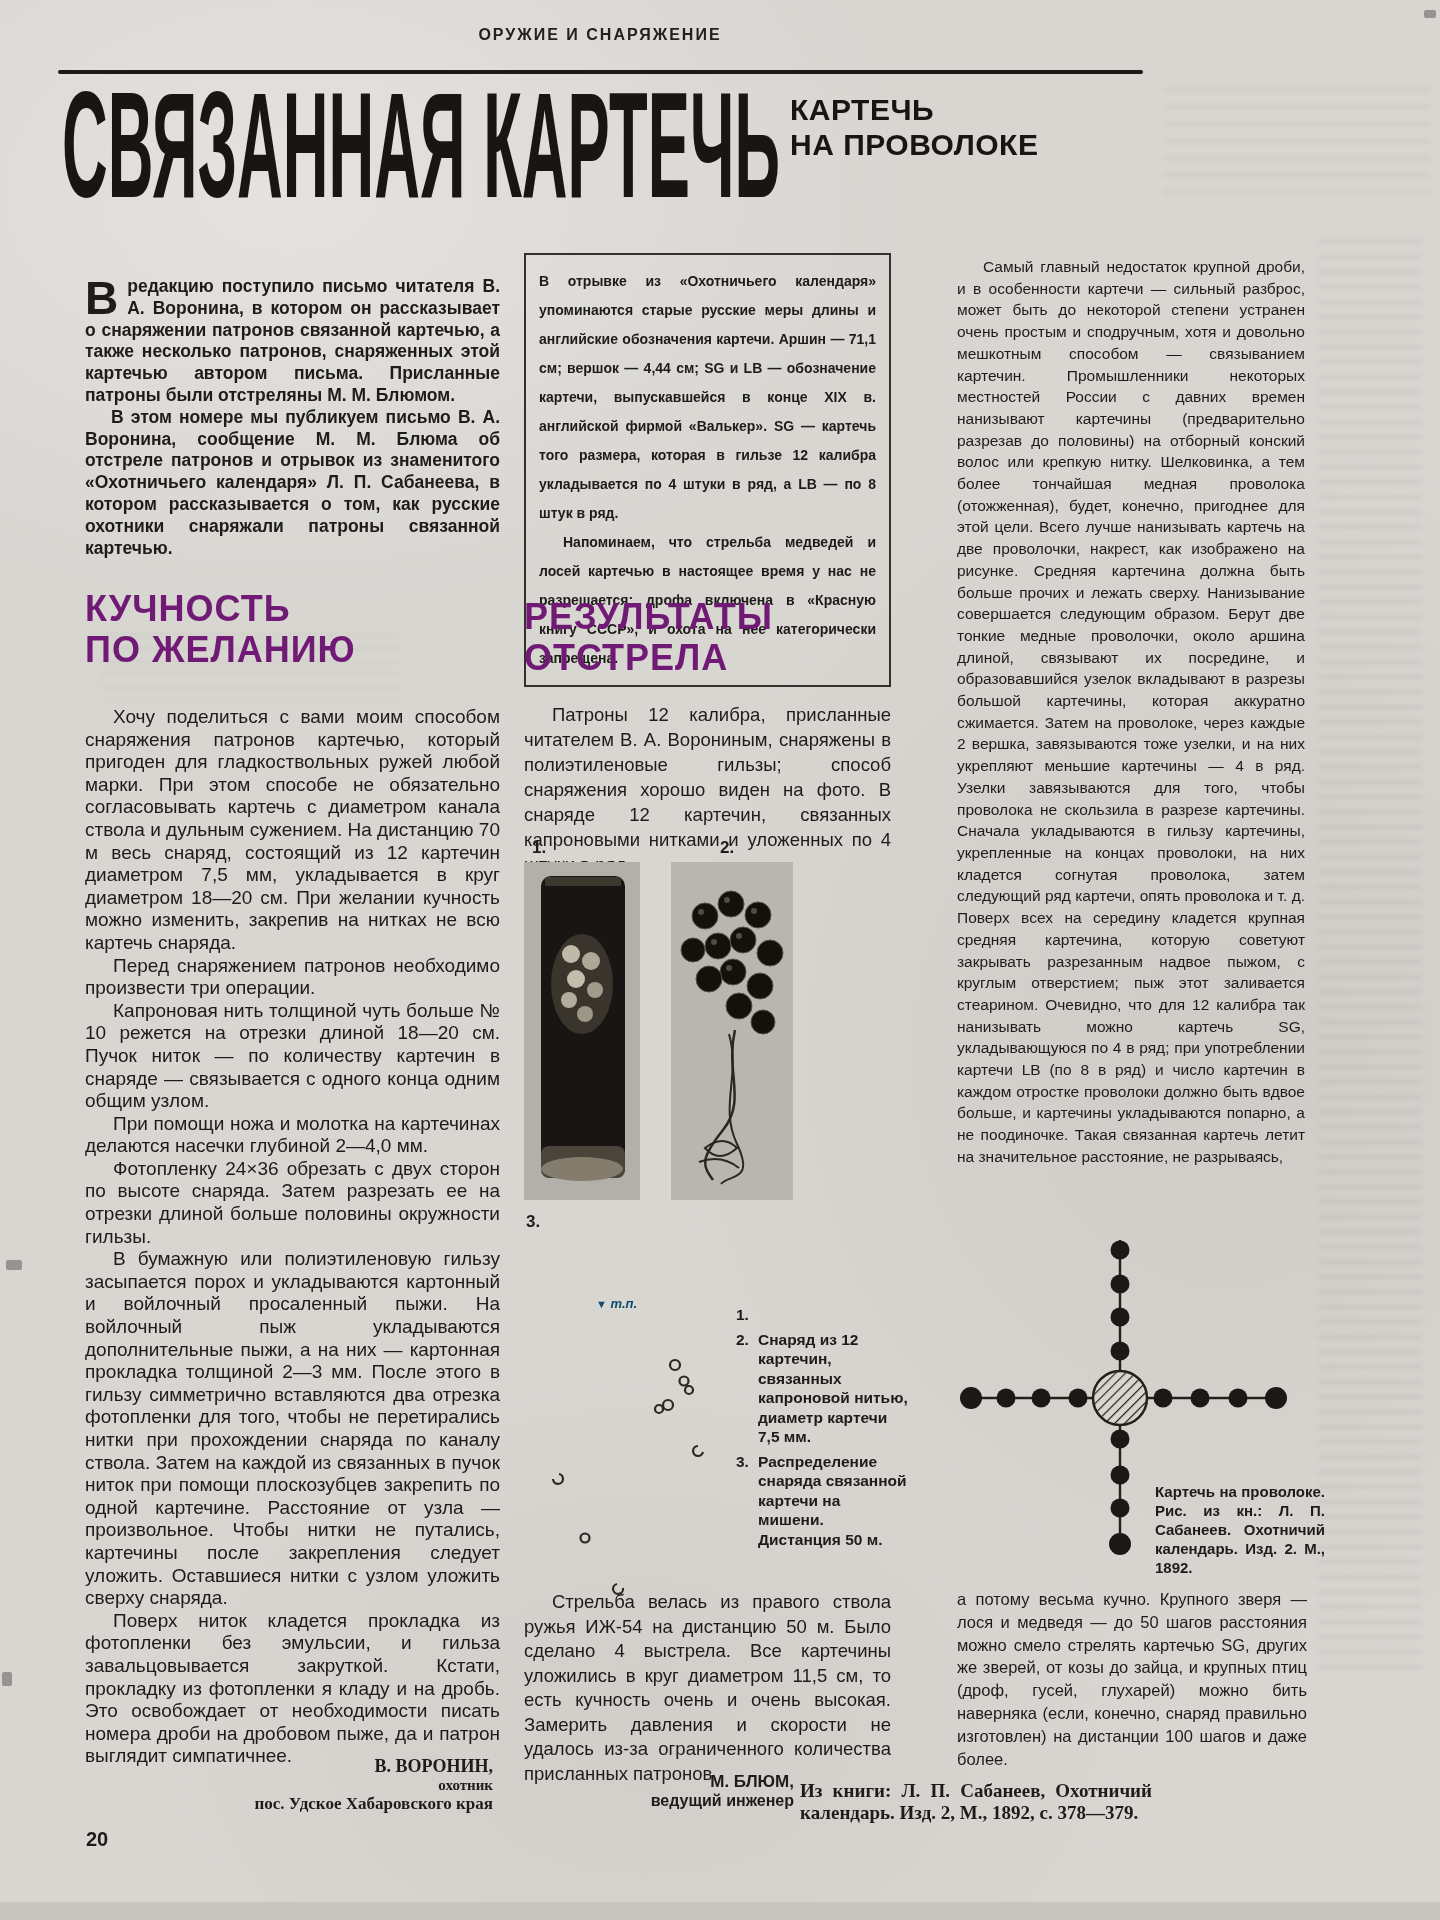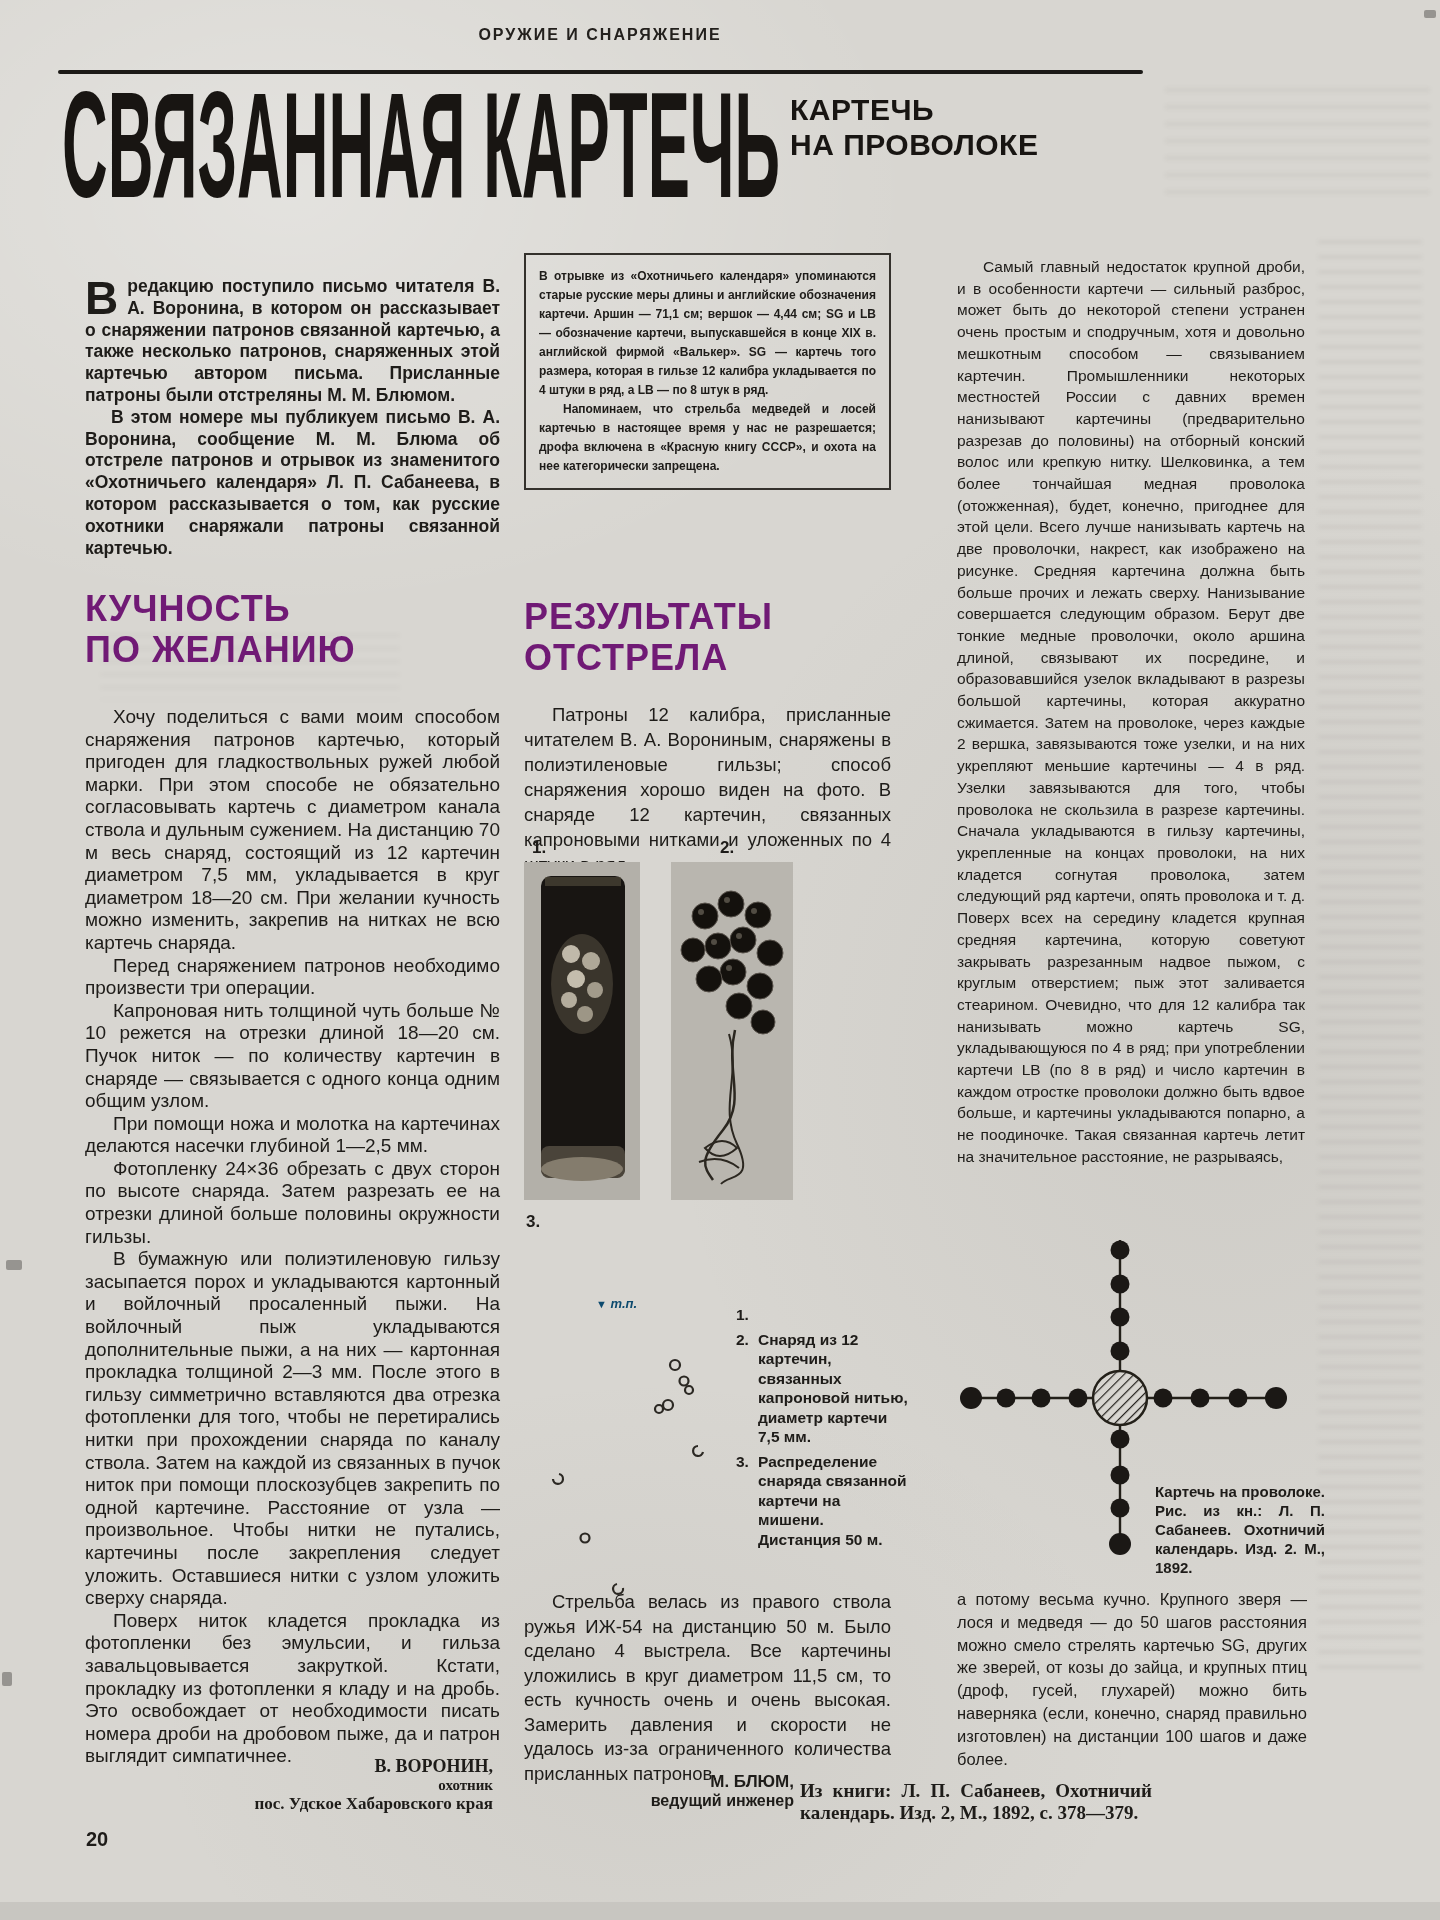--- a/index.html
+++ b/index.html
@@ -16,21 +16,21 @@
   .kicker{width:1080px;text-align:center;font-size:16px;font-weight:bold;letter-spacing:2px;color:#23201d;}
   .rule{background:#1c1a17;border-radius:2px;}
   .headline text{font-family:"Liberation Sans",sans-serif;}
   .subtitle{font-size:30px;line-height:35px;font-weight:800;letter-spacing:.5px;color:#181512;}
   .h2{font-size:36px;line-height:41px;font-weight:800;letter-spacing:1px;color:#701a75;}
   .intro{font-size:17.5px;line-height:21.8px;font-weight:bold;}
   .intro p+p{text-indent:26px;}
   .dropcap{float:left;font-size:46px;line-height:38px;font-weight:800;margin:3px 9px 0 0;}
   .col1-body{font-size:19px;line-height:22.6px;}
   .col1-body p{text-indent:28px;}
-  .boxnote{border:2px solid #34312c;padding:12px 13px;font-size:12px;line-height:19px;font-weight:bold;}
+  .boxnote{border:2px solid #34312c;padding:12px 13px;font-size:14px;line-height:29px;font-weight:bold;}
   .boxnote p+p{text-indent:24px;}
   .lead2{font-size:18.5px;line-height:25px;}
   .lead2 p{text-indent:28px;}
   .closing2{font-size:18.5px;line-height:24.5px;}
   .closing2 p{text-indent:28px;}
   .fig-label{font-size:17px;font-weight:bold;}
   .cap-item{display:flex;margin-bottom:5px;font-size:15.5px;line-height:19.5px;font-weight:bold;}
   .cap-num{flex:0 0 22px;}
   .col3-body{font-size:15.5px;line-height:21.7px;height:948px;overflow:hidden;}
   .col3-body p{text-indent:26px;}
@@ -86,21 +86,21 @@
 
   <div class="h2 abs" style="left:85px;top:588px;">
     <div>КУЧНОСТЬ</div>
     <div>ПО ЖЕЛАНИЮ</div>
   </div>
 
   <div class="col1-body just abs" style="left:85px;top:706px;width:415px;">
     <p>Хочу поделиться с вами моим способом снаряжения патронов картечью, который пригоден для гладкоствольных ружей любой марки. При этом способе не обязательно согласовывать картечь с диаметром канала ствола и дульным сужением. На дистанцию 70 м весь снаряд, состоящий из 12 картечин диаметром 7,5 мм, укладывается в круг диаметром 18—20 см. При желании кучность можно изменить, закрепив на нитках не всю картечь снаряда.</p>
     <p>Перед снаряжением патронов необходимо произвести три операции.</p>
     <p>Капроновая нить толщиной чуть больше № 10 режется на отрезки длиной 18—20 см. Пучок ниток — по количеству картечин в снаряде — связывается с одного конца одним общим узлом.</p>
-    <p>При помощи ножа и молотка на картечинах делаются насечки глубиной 1—2,5 мм.</p>
+    <p>При помощи ножа и молотка на картечинах делаются насечки глубиной 2—4,0 мм.</p>
     <p>Фотопленку 24×36 обрезать с двух сторон по высоте снаряда. Затем разрезать ее на отрезки длиной больше половины окружности гильзы.</p>
     <p>В бумажную или полиэтиленовую гильзу засыпается порох и укладываются картонный и войлочный просаленный пыжи. На войлочный пыж укладываются дополнительные пыжи, а на них — картонная прокладка толщиной 2—3 мм. После этого в гильзу симметрично вставляются два отрезка фотопленки для того, чтобы не перетирались нитки при прохождении снаряда по каналу ствола. Затем на каждой из связанных в пучок ниток при помощи плоскозубцев закрепить по одной картечине. Расстояние от узла — произвольное. Чтобы нитки не путались, картечины после закрепления следует уложить. Оставшиеся нитки с узлом уложить сверху снаряда.</p>
     <p>Поверх ниток кладется прокладка из фотопленки без эмульсии, и гильза завальцовывается закруткой. Кстати, прокладку из фотопленки я кладу и на дробь. Это освобождает от необходимости писать номера дроби на дробовом пыже, да и патрон выглядит симпатичнее.</p>
   </div>
 
   <div class="sig abs" style="left:78px;top:1756px;width:415px;font-family:Liberation Serif, serif;">
     <div class="name">В. ВОРОНИН,</div>
     <div class="role">охотник</div>
     <div class="place">пос. Удское Хабаровского края</div>
   </div>

